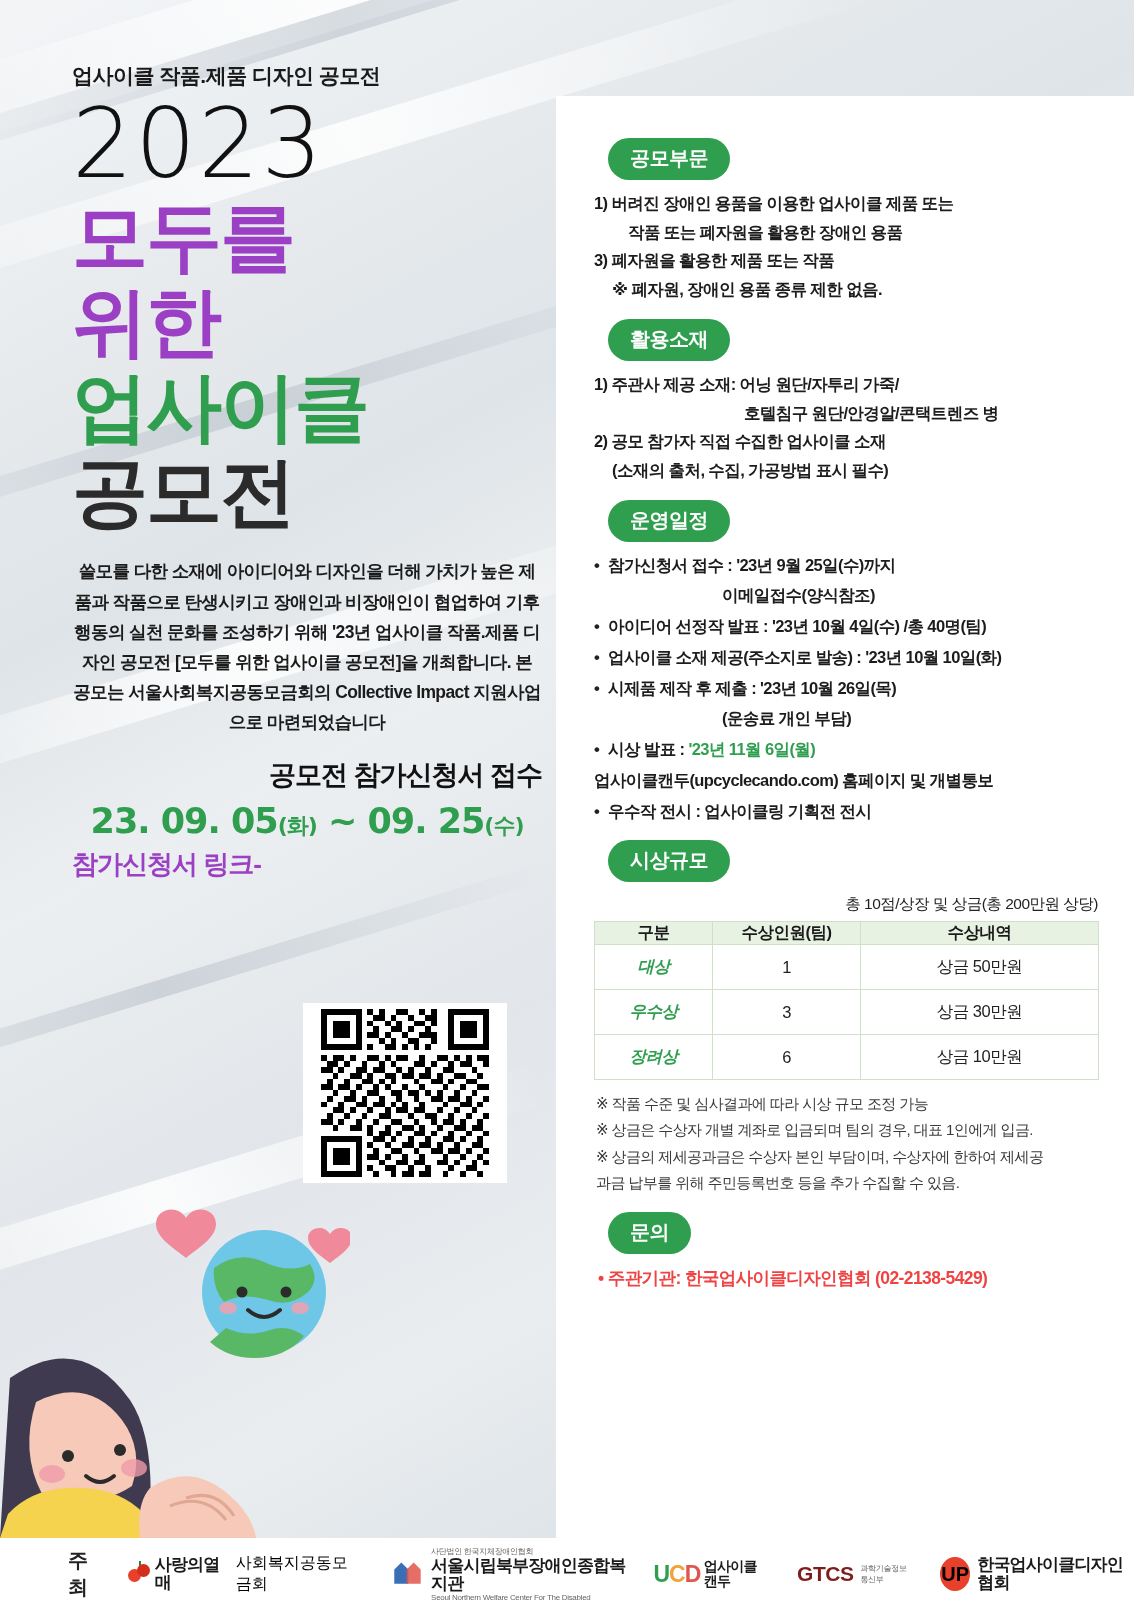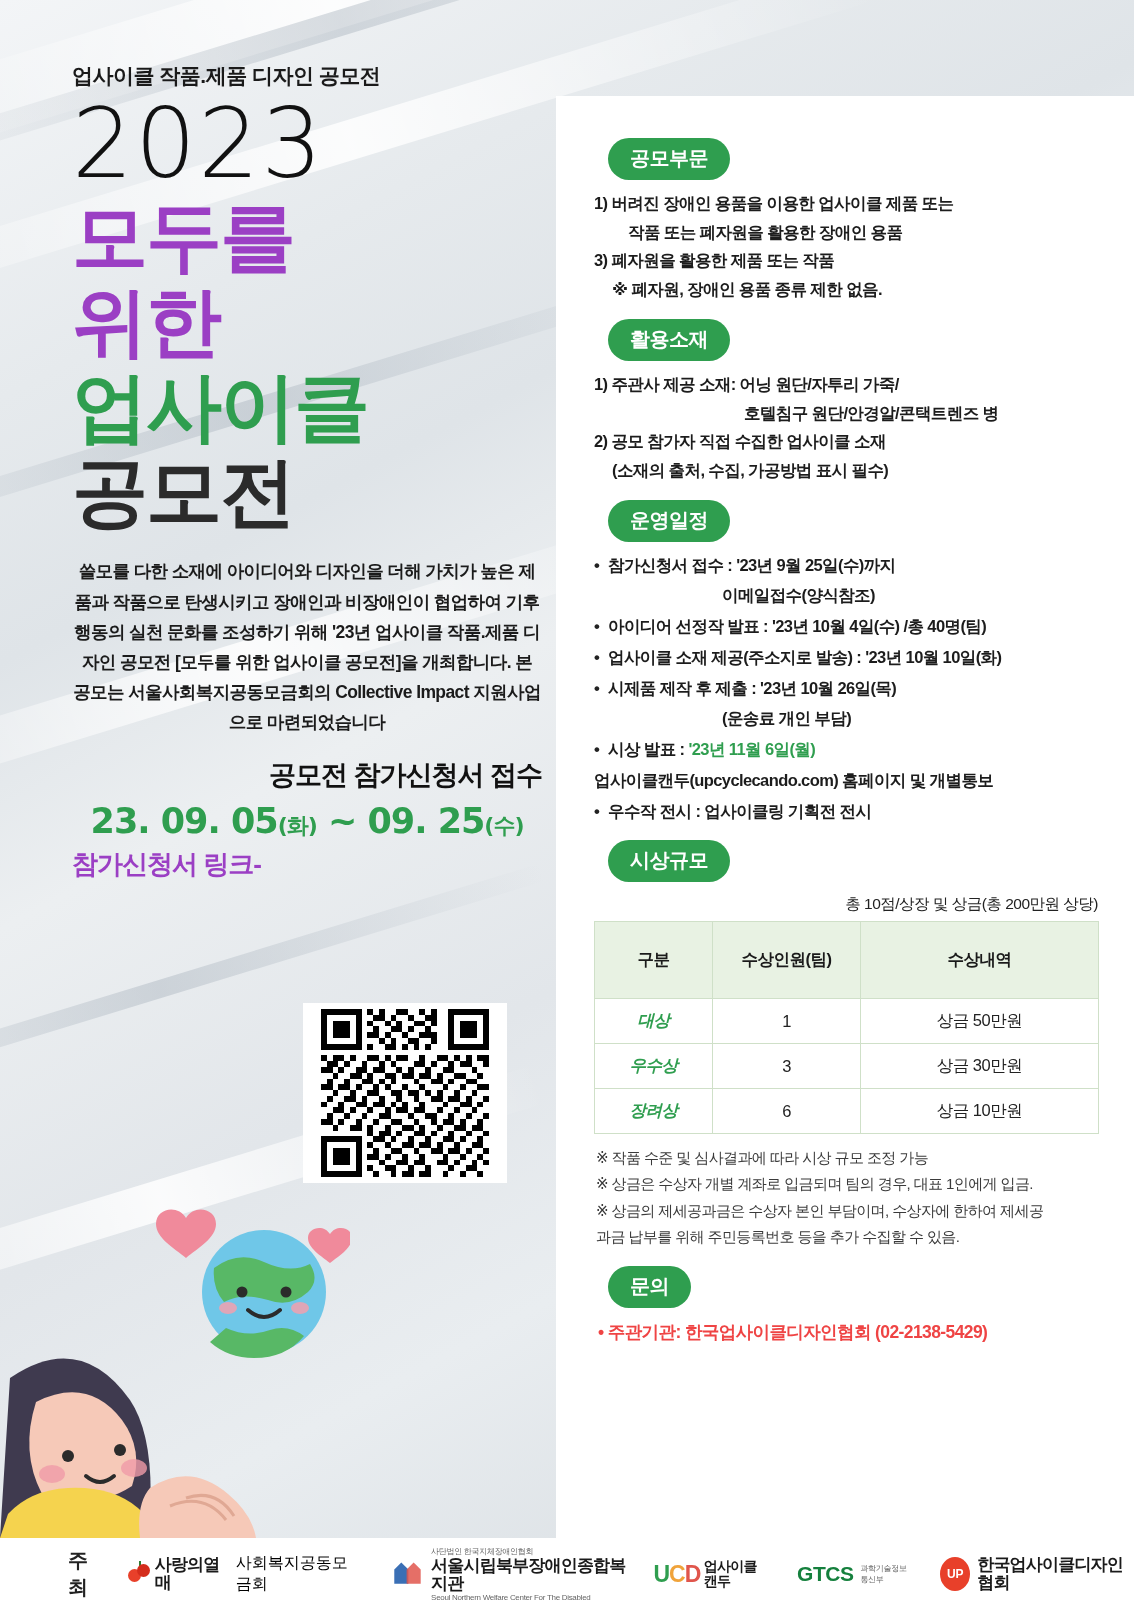--- a/index.html
+++ b/index.html
@@ -107,21 +107,21 @@
 
   .total-line {
     text-align: right; font-size: 15.5px; color: #222; padding: 12px 10px 6px 0; letter-spacing: -0.5px;
   }
   table.prize {
     width: 505px; margin-left: 8px; border-collapse: collapse;
     font-size: 16.5px;
   }
   table.prize th {
     background: #e8f2e3; color: #1a1a1a; font-weight: bold;
-    border: 1px solid #cfe0c8; padding: 27px 4px; letter-spacing: -0.5px;
+    border: 1px solid #cfe0c8; padding: 0 4px; letter-spacing: -0.5px;
   }
   table.prize td {
     border: 1px solid #cfe0c8; padding: 11px 4px; text-align: center;
     color: #222; letter-spacing: -0.5px;
   }
   table.prize td.rank { color: #2f9e4f; font-weight: bold; font-style: italic; }
   .notes {
     font-size: 15px; color: #3a3a3a; line-height: 1.55; padding: 12px 6px 0 10px; letter-spacing: -0.6px;
   }
   .notes p { margin: 0 0 3px; }
@@ -141,24 +141,24 @@
   .logo .sub { font-size: 8px; color: #666; letter-spacing: -0.3px; display:block; font-weight: normal;}
   .fruit { width: 22px; height: 26px; position: relative; }
   .fruit .b1, .fruit .b2 {
     position: absolute; width: 13px; height: 13px; border-radius: 50%; background: #e8402a;
   }
   .fruit .b1 { left: 0; top: 8px; }
   .fruit .b2 { left: 9px; top: 3px; background:#d42d1c; }
   .fruit .stem { position: absolute; left: 11px; top: 0; width: 2px; height: 7px; background: #2f7d32; }
   .sq { width: 40px; height: 36px; display:flex; align-items:center; justify-content:center; }
   .ucd { font-size: 23px; font-weight: bold; letter-spacing: -1px; }
-  .gtcs { font-size: 21px; font-weight: bold; color: #15803d; letter-spacing: -0.5px;}
+  .gtcs { font-size: 21px; font-weight: bold; color: #7f1d1d; letter-spacing: -0.5px;}
   .upbadge {
-    width: 34px; height: 34px; border-radius: 50%; background: #e8402a; color:#ffffff;
-    font-size: 12px; font-weight: bold; display:flex; align-items:center; justify-content:center;
+    width: 34px; height: 34px; border-radius: 50%; background: #e8402a; color:#000000;
+    font-size: 20px; font-weight: bold; display:flex; align-items:center; justify-content:center;
   }
 </style>
 </head>
 <body>
 
 <div class="poster">
 
   <div class="streak" style="left:-120px; top:-40px; width:900px; height:70px;"></div>
   <div class="streak dark" style="left:-160px; top:10px; width:1000px; height:26px;"></div>
   <div class="streak" style="left:-200px; top:120px; width:1100px; height:40px;"></div>

